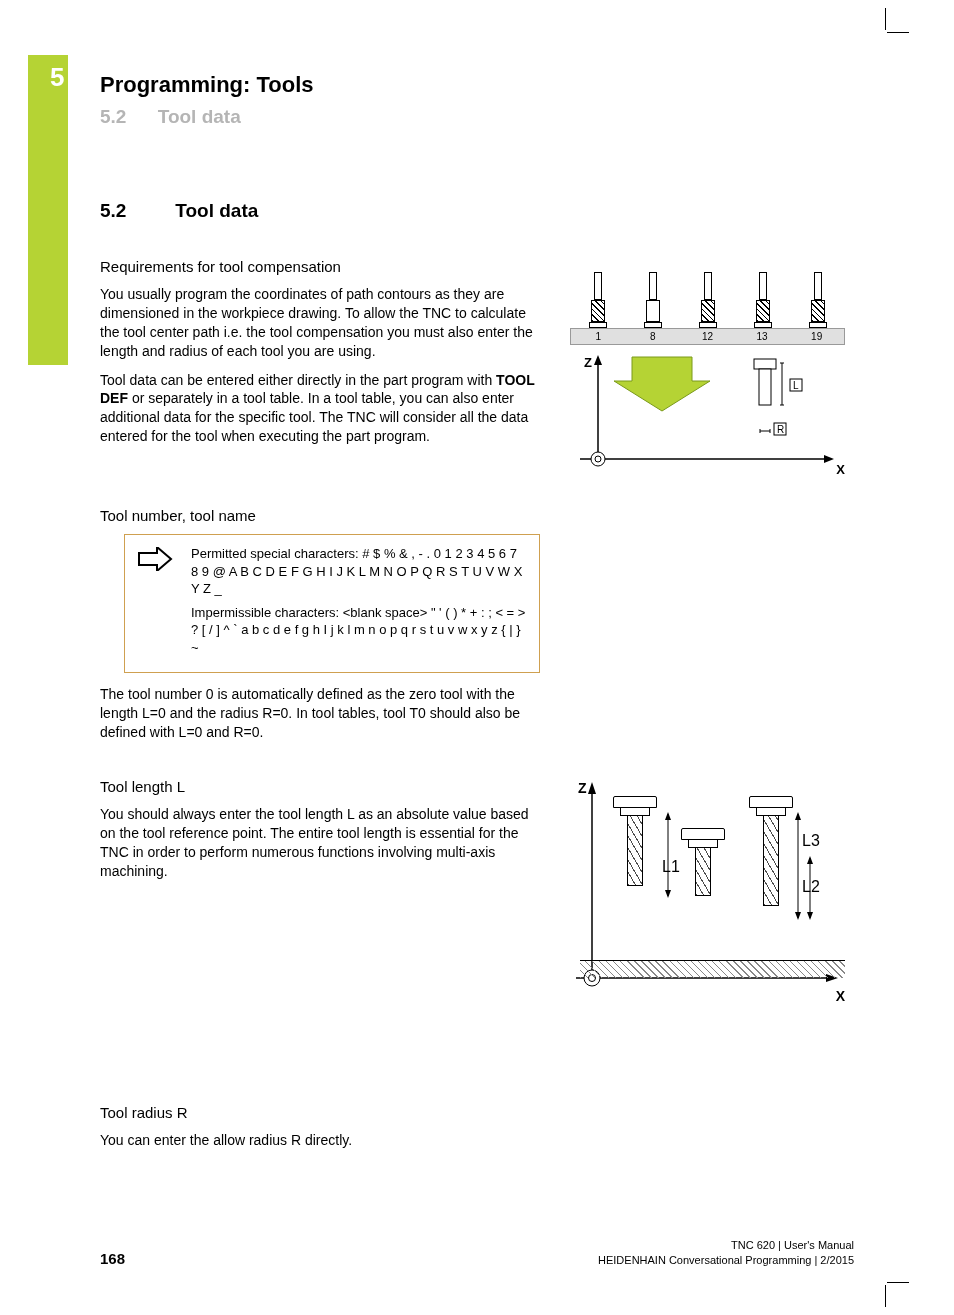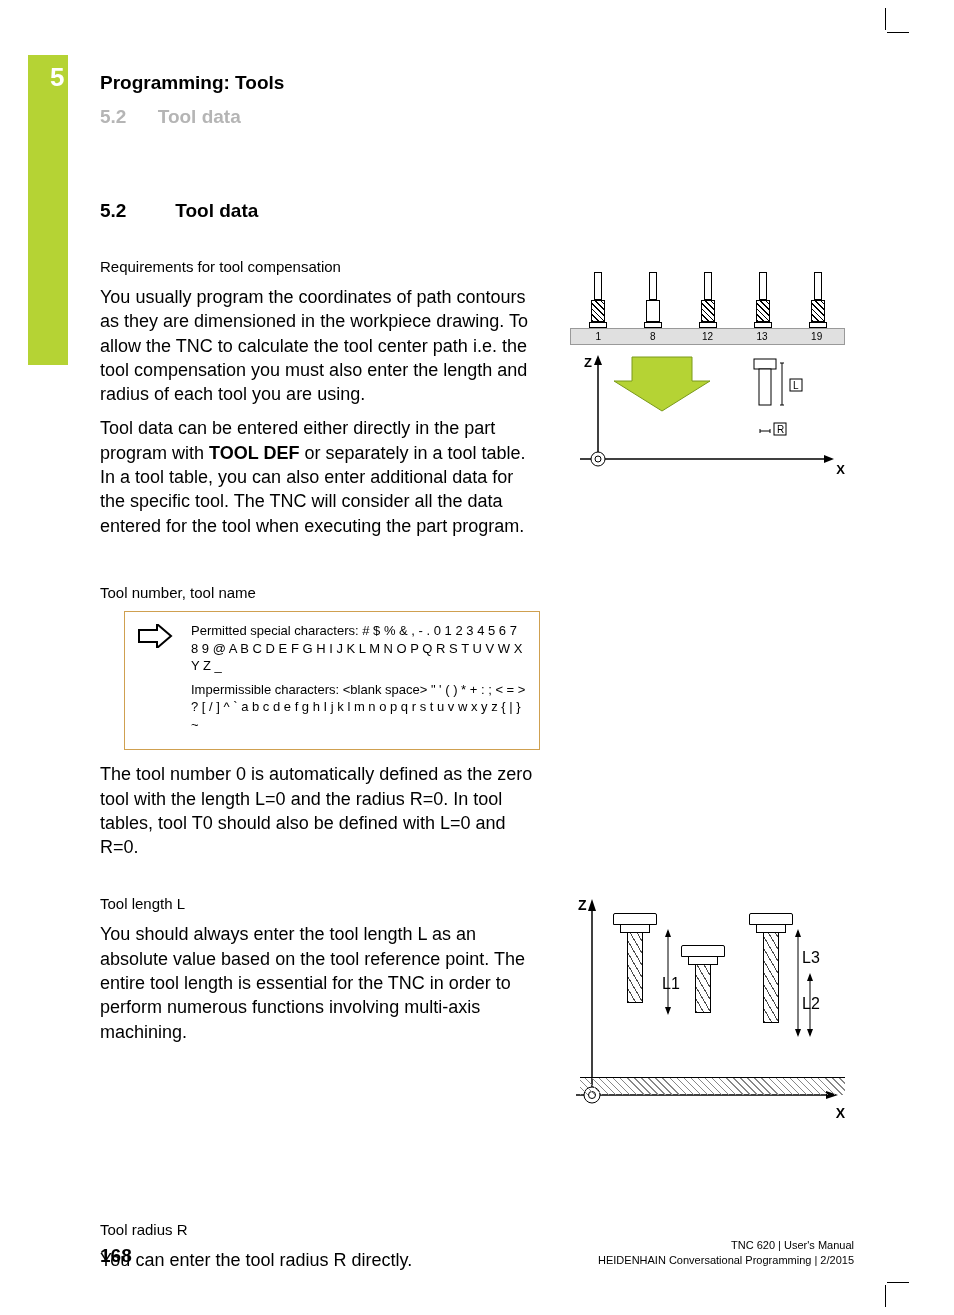--- a/index.html
+++ b/index.html
@@ -33,21 +33,21 @@
     left: 50px;
     top: 62px;
     font-size: 26px;
     font-weight: bold;
     color: #fff;
   }
   .chapter-title {
     position: absolute;
     left: 100px;
     top: 72px;
-    font-size: 19px;
+    font-size: 22px;
     font-weight: bold;
   }
   .running-head {
     position: absolute;
     left: 100px;
     top: 106px;
     font-size: 19px;
     font-weight: bold;
     color: #b5b5b5;
   }
@@ -68,21 +68,21 @@
   .section-line .txt { }
 
   .two-col {
     display: flex;
     gap: 30px;
   }
   .col-text { width: 440px; }
   .col-fig { width: 275px; }
 
   .h3 { font-size: 15px; font-weight: normal; margin-bottom: 10px; }
-  .p { font-size: 18px; line-height: 1.35; margin-bottom: 10px; }
+  .p { font-size: 14px; line-height: 1.35; margin-bottom: 10px; }
   .bold { font-weight: bold; text-align: center; }
 
   .note-box {
     border: 1px solid #cfa050;
     background: #fff;
     display: flex;
     padding: 10px 12px;
     gap: 18px;
     margin-bottom: 12px;
     margin-top: 6px;
@@ -142,21 +142,21 @@
   .t1 .fig2-shaft{ height:70px;} .t2 .fig2-shaft{height:48px;} .t3 .fig2-shaft{height:90px;}
   .fig2-lbl { position:absolute; font-size:16px; }
   .fig2-l1 { left: 92px; top: 80px; }
   .fig2-l2 { left: 232px; top: 100px; }
   .fig2-l3 { left: 232px; top: 54px; }
 
   .footer {
     position:absolute; bottom:48px; left:100px; right:100px;
     display:flex; justify-content:space-between; align-items:flex-end;
   }
-  .page-num { font-size:19px; font-weight:bold;}
+  .page-num { font-size:15px; font-weight:bold;}
   .footer-text { font-size:11px; text-align:right; line-height:1.3;}
 </style>
 </head>
 <body>
 
 <div class="crop-mark crop-tr-h"></div>
 <div class="crop-mark crop-tr-v"></div>
 <div class="crop-mark crop-br-h"></div>
 <div class="crop-mark crop-br-v"></div>
 
@@ -313,21 +313,21 @@
         <div class="fig2-lbl fig2-l2">L2</div>
         <div class="fig2-lbl fig2-l3">L3</div>
       </div>
     </div>
   </div>
 
   <div style="height:60px;"></div>
 
   <div class="block" style="width:440px;">
     <div class="h3">Tool radius R</div>
-    <div class="p">You can enter the tool radius R directly.</div>
+    <div class="p">You can enter the allow radius R directly.</div>
   </div>
 
 </div>
 
 <div class="footer">
   <div class="page-num">168</div>
   <div class="footer-text">
     <div>TNC 620 | User's Manual</div>
     <div>HEIDENHAIN Conversational Programming | 2/2015</div>
   </div>

